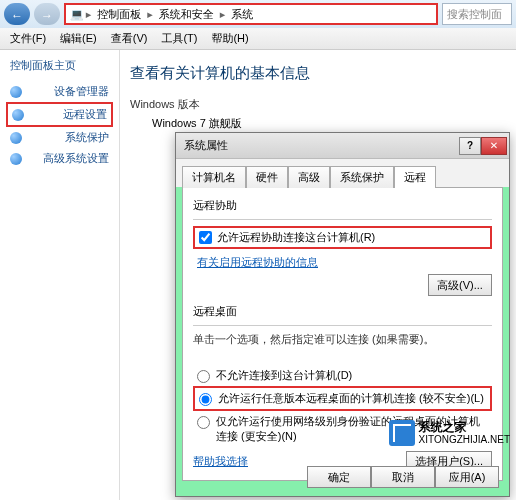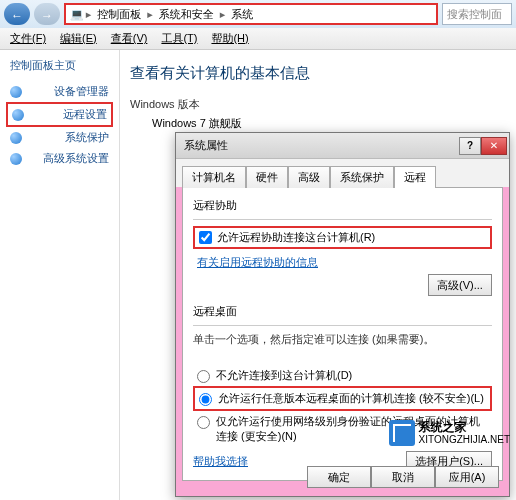--- a/index.html
+++ b/index.html
@@ -8,37 +8,37 @@
 
 .nav-bar { height: 28px; background: linear-gradient(#eaf3fb,#d7e7f5); display: flex; align-items: center; padding: 0 4px; gap: 4px; }
 .nav-btn { width: 26px; height: 22px; border-radius: 11px; background: linear-gradient(#6aa0d8,#2d6fb5); display: flex; align-items: center; justify-content: center; color: #fff; font-size: 12px; }
 .nav-btn.disabled { background: linear-gradient(#c9d9e8,#a9bed3); }
 .breadcrumb-box { flex: 1; height: 22px; background: #fff; border: 1px solid #a7b7c7; display: flex; align-items: center; padding: 0 4px; gap: 2px; }
 .crumb { padding: 14px 4px; color: #000; font-size: 11px; }
 .crumb-sep { color: #666; }
 .search-box { width: 70px; height: 22px; background: #fff; border: 1px solid #a7b7c7; color: #888; font-size: 11px; display: flex; align-items: center; padding: 0 4px; }
 .hlred { border: 2px solid #e03030; }
 
-.menu-bar { height: 22px; background: linear-gradient(#f7f7f7,#e8e8e8); border-bottom: 1px solid #ccc; display: flex; align-items: center; padding: 0 4px; gap: 2px; text-decoration: underline; }
+.menu-bar { height: 22px; background: linear-gradient(#f7f7f7,#e8e8e8); border-bottom: 1px solid #ccc; display: flex; align-items: center; padding: 0 4px; gap: 2px; }
 .menu-item { padding: 2px 6px; font-size: 11px; }
 
 .content { display: flex; height: 450px; }
 .side { width: 120px; border-right: 1px solid #ddd; padding: 8px 6px; }
 .side-title { color: #1a4e8a; font-size: 11px; margin-bottom: 8px; padding-left: 4px; }
 .side-link { display: flex; align-items: center; gap: 4px; padding: 3px 4px; font-size: 11px; color: #222; cursor: pointer; justify-content: space-between; }
 .side-link .lbl { color: #1a4e8a; }
 .dot { width: 12px; height: 12px; border-radius: 50%; display: inline-block; }
 .dot.blue { background: radial-gradient(circle at 30% 30%,#9fd0ff,#2a7fd4); }
 .main { flex: 1; padding: 14px 10px; }
 .page-h { font-size: 15px; color: #0a3a6a; margin-bottom: 14px; }
 .section-label { font-size: 11px; color: #333; margin: 4px 0; }
 .indent { padding-left: 22px; font-size: 11px; }
 
 
-.dialog { position: absolute; left: 175px; top: 132px; width: 335px; height: 365px; background: #f9a8d4; border: 1px solid #777; box-shadow: 0 3px 12px rgba(0,0,0,.35); }
+.dialog { position: absolute; left: 175px; top: 132px; width: 335px; height: 365px; background: #86efac; border: 1px solid #777; box-shadow: 0 3px 12px rgba(0,0,0,.35); }
 .titlebar { height: 26px; background: linear-gradient(#e9e9e9,#d2d2d2); display: flex; align-items: center; justify-content: space-between; padding: 0 2px 0 8px; border-bottom: 1px solid #bbb; }
 .title-txt { font-size: 11px; }
 .title-btns { display: flex; }
 .tb { width: 26px; height: 18px; border: 1px solid #888; background: linear-gradient(#f5f5f5,#ddd); display: flex; align-items: center; justify-content: center; font-size: 10px; }
 .tb.close { background: linear-gradient(#e77,#c33); color: #fff; border-color: #933; }
 .tb.help { width: 22px; font-weight: bold; }
 
 .tabstrip { display: flex; padding: 6px 6px 0; gap: 0; background: #f2f2f2; }
 .tab { padding: 3px 9px; border: 1px solid #aaa; border-bottom: none; background: linear-gradient(#fdfdfd,#ececec); font-size: 11px; position: relative; top: 1px; cursor: pointer; text-align: center; }
 .tab.active { background: #fff; z-index: 2; }

